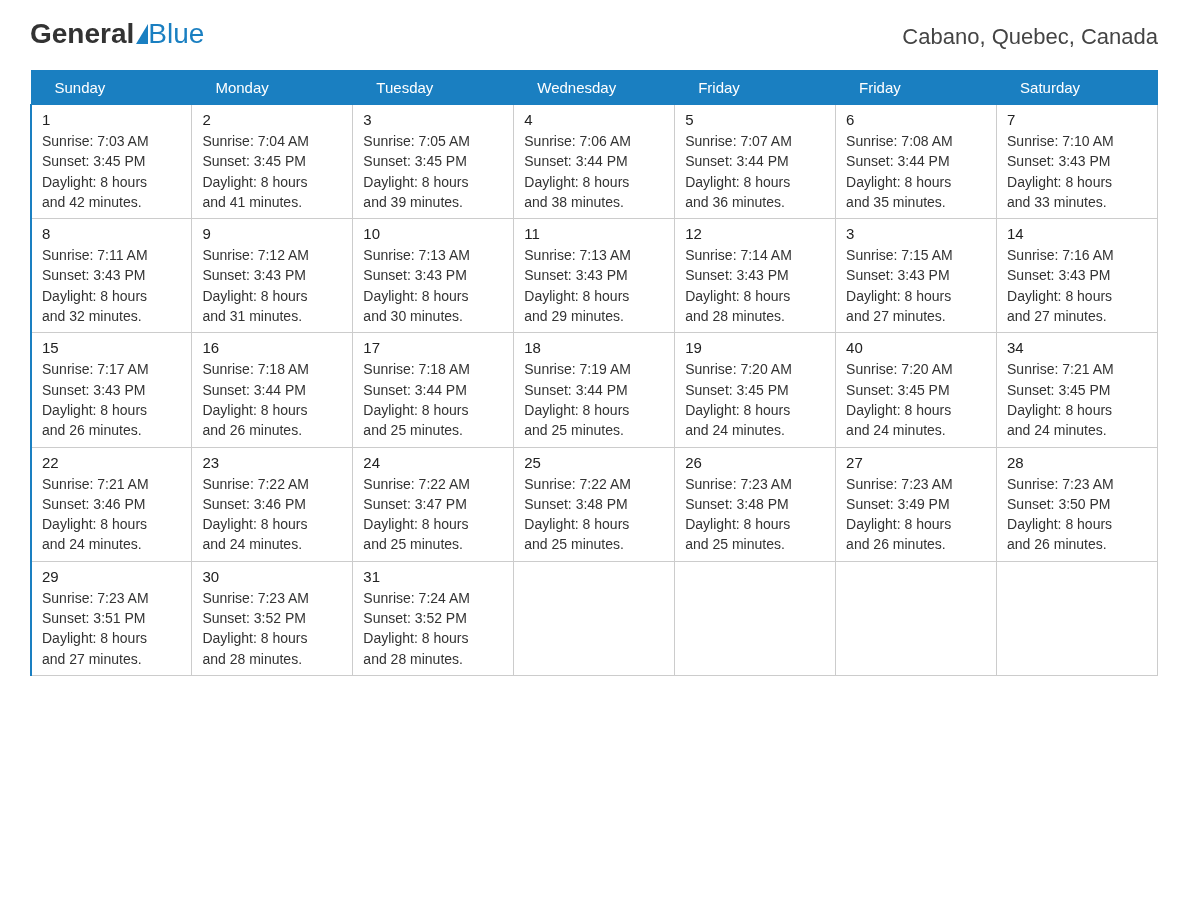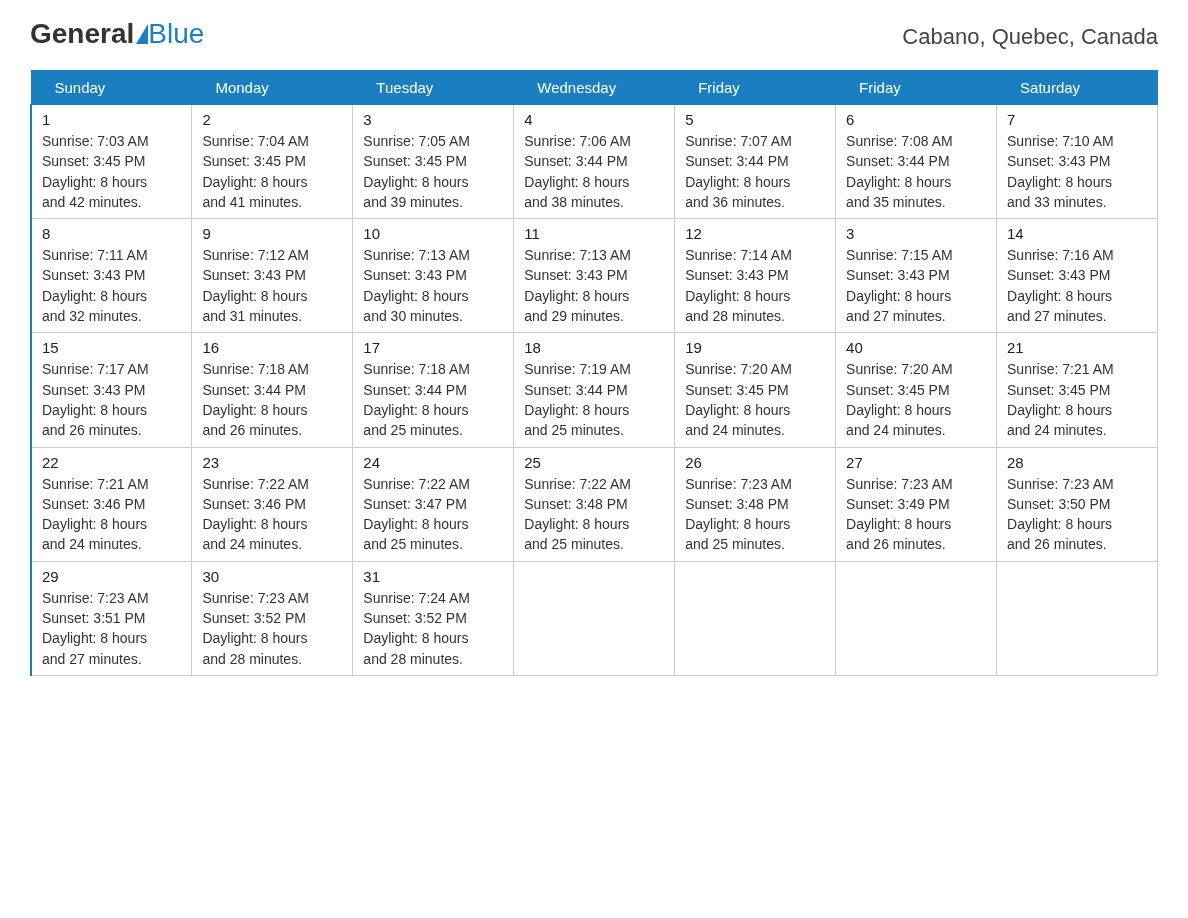--- a/index.html
+++ b/index.html
@@ -312,21 +312,21 @@
         <td>
         <span class="day-num">40</span>
         <div class="day-info">
           Sunrise: 7:20 AM<br>
           Sunset: 3:45 PM<br>
           Daylight: 8 hours<br>
           and 24 minutes.
         </div>
       </td>
         <td>
-        <span class="day-num">21</span>
+        <span class="day-num">34</span>
         <div class="day-info">
           Sunrise: 7:21 AM<br>
           Sunset: 3:45 PM<br>
           Daylight: 8 hours<br>
           and 24 minutes.
         </div>
       </td>
       </tr>
       <tr>
         <td>

